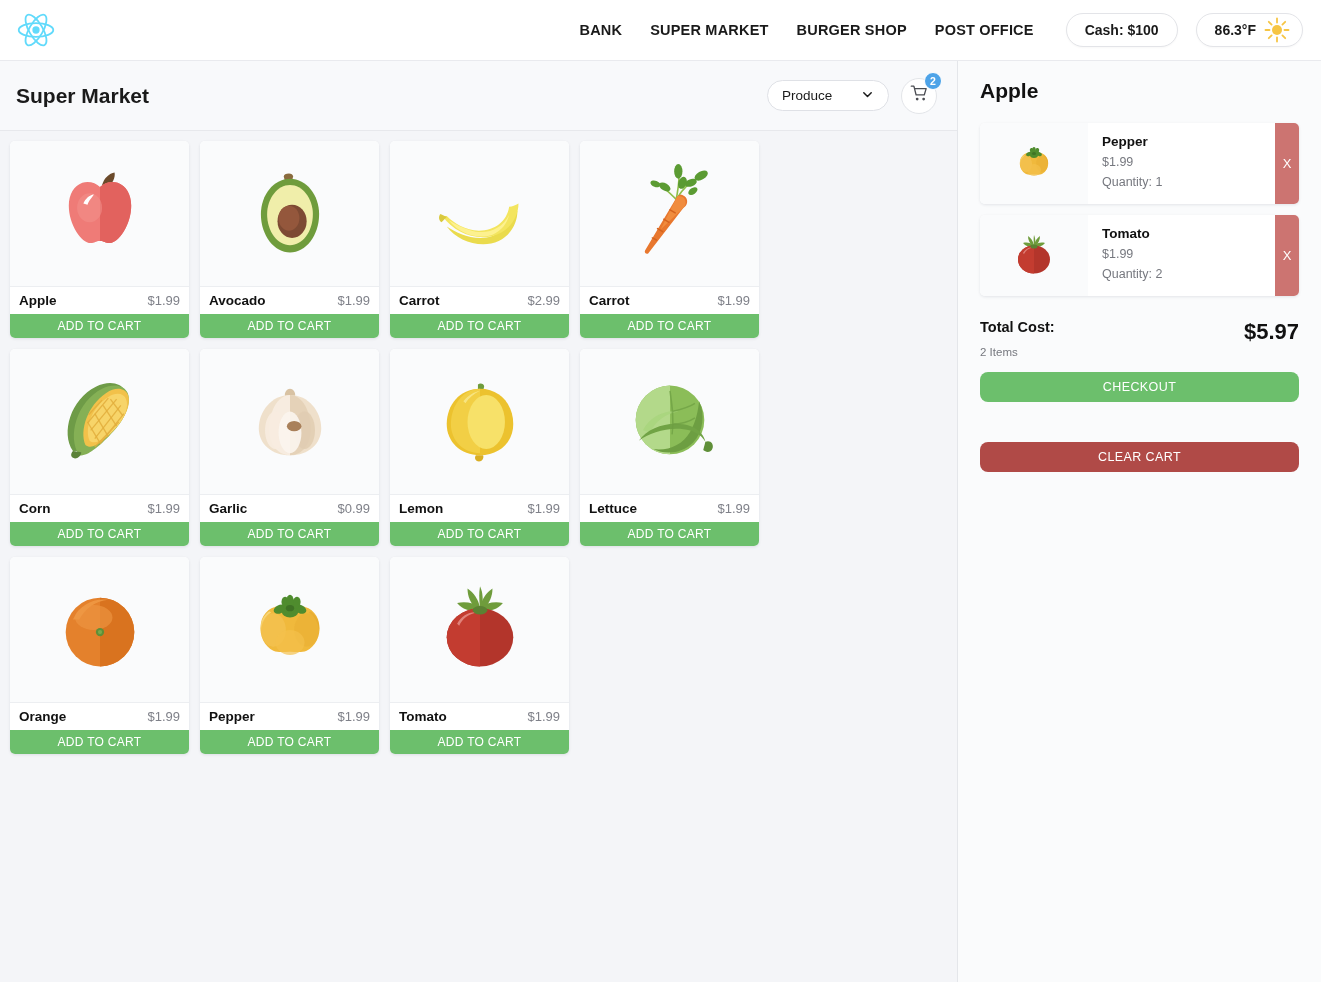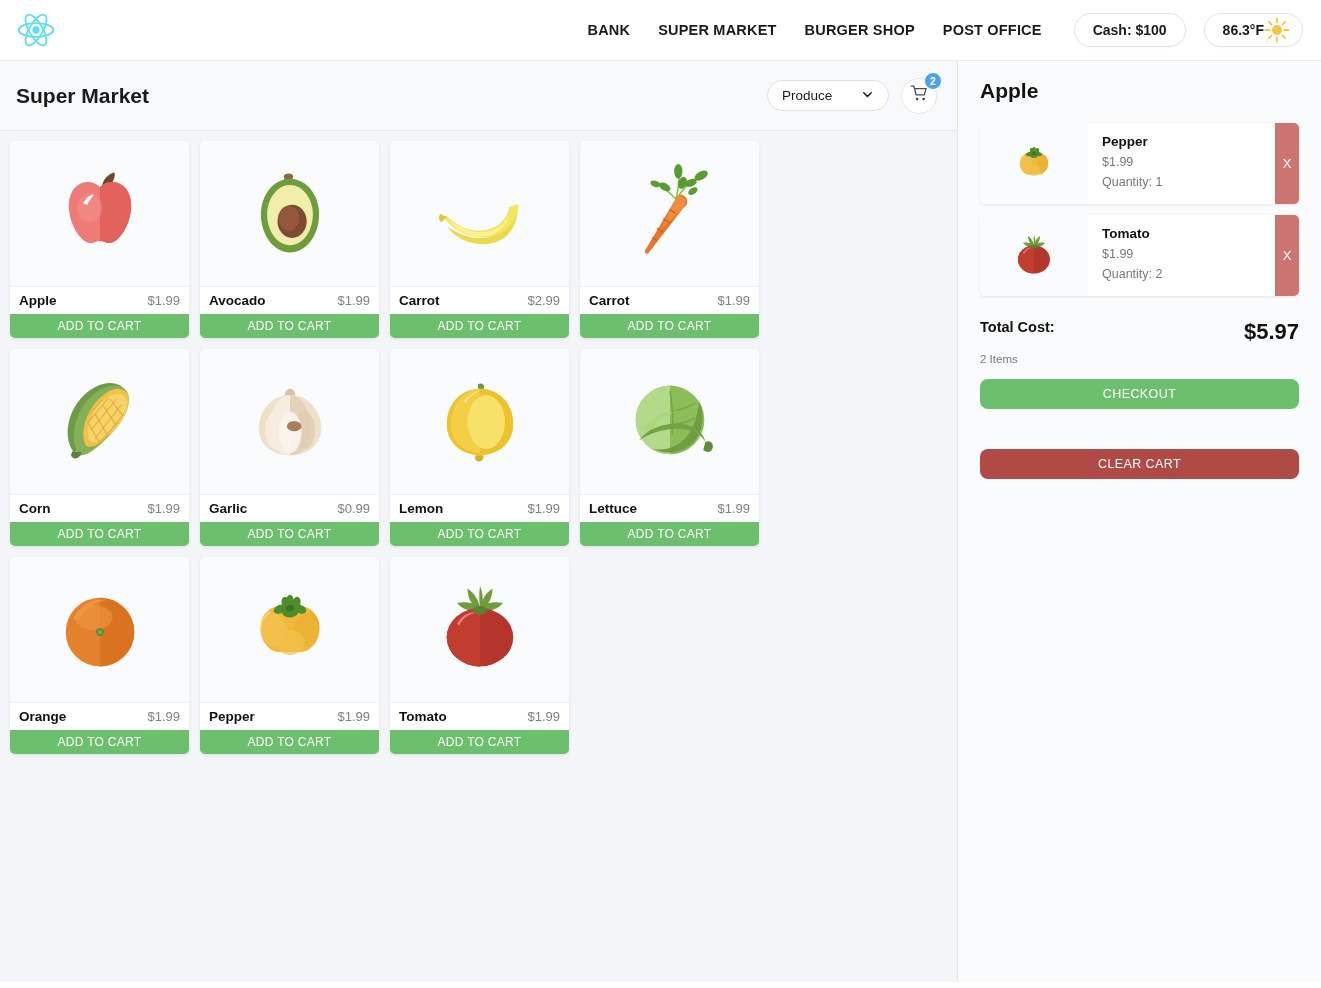--- a/index.html
+++ b/index.html
@@ -47,21 +47,21 @@
     justify-content: center;
     padding: 0 18px;
     font-size: 14px;
     font-weight: 700;
     color: #1a1a1a;
     background: #fff;
     margin-left: 18px;
     white-space: nowrap;
     box-shadow: 0 1px 2px rgba(0,0,0,0.03);
   }
-  .pill.weather { gap: 0; padding: 0 12px 0 18px; }
+  .pill.weather { gap: 8px; padding: 0 12px 0 18px; }
   .sun-icon { width: 26px; height: 26px; display: inline-block; flex: 0 0 auto; }
 
   
   .layout { display: flex; height: calc(988px - 67px); }
   .main {
     width: 958px;
     background: #f4f5f8;
     border-right: 1px solid #e4e6ea;
     overflow: hidden;
   }
@@ -192,21 +192,21 @@
     border: none;
     font-family: inherit;
     font-size: 13px;
     cursor: pointer;
     display: flex; align-items: center; justify-content: center;
     flex: 0 0 auto;
   }
 
   .totals { display: flex; align-items: flex-start; padding: 12px 0 14px 0; }
   .tot-label { font-size: 14.5px; font-weight: 700; color: #111; }
-  .tot-items { font-size: 11.5px; color: #76787f; margin-top: 18px; }
+  .tot-items { font-size: 11.5px; color: #76787f; margin-top: 11px; }
   .tot-amount { margin-left: auto; font-size: 22px; font-weight: 700; color: #111; }
 
   .cta {
     display: block;
     width: 100%;
     height: 30px;
     border: none;
     border-radius: 8px;
     color: #fff;
     font-family: inherit;

